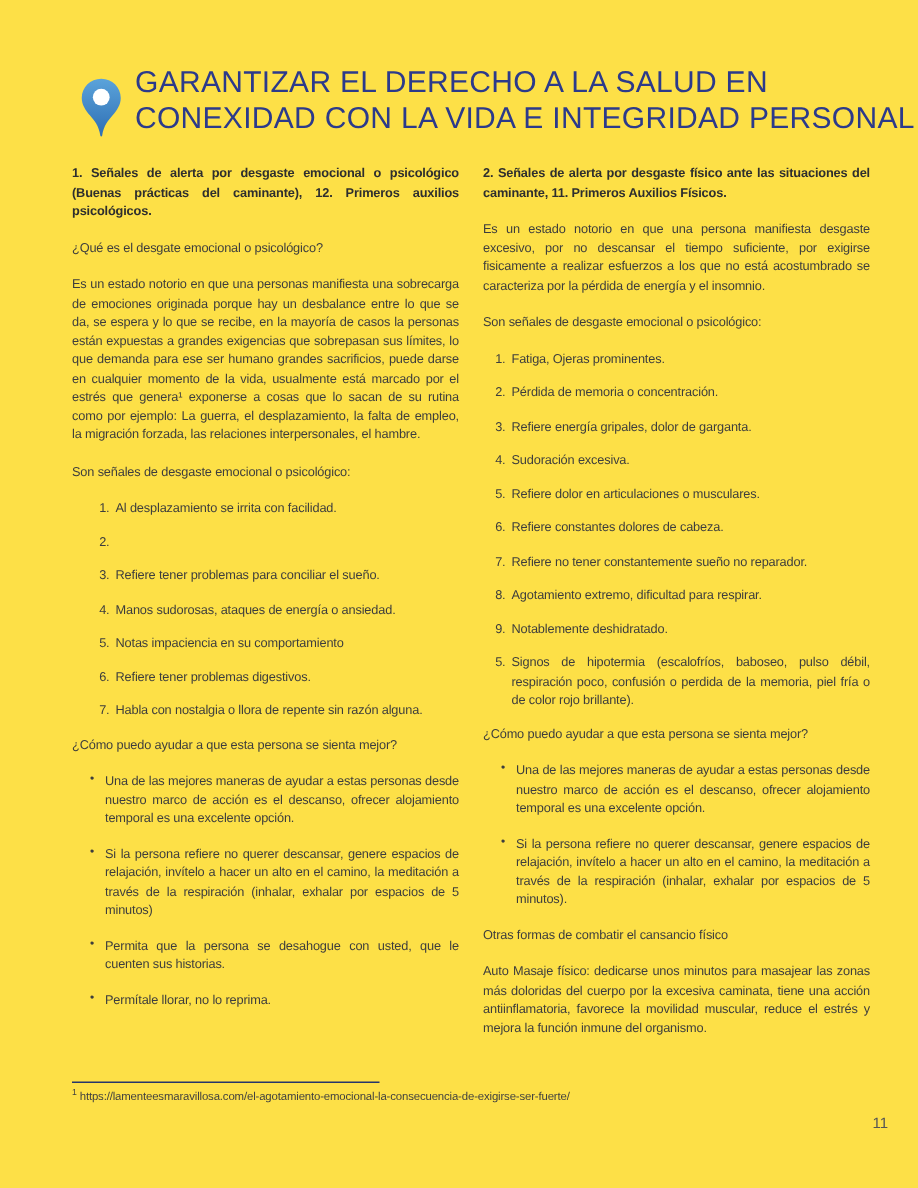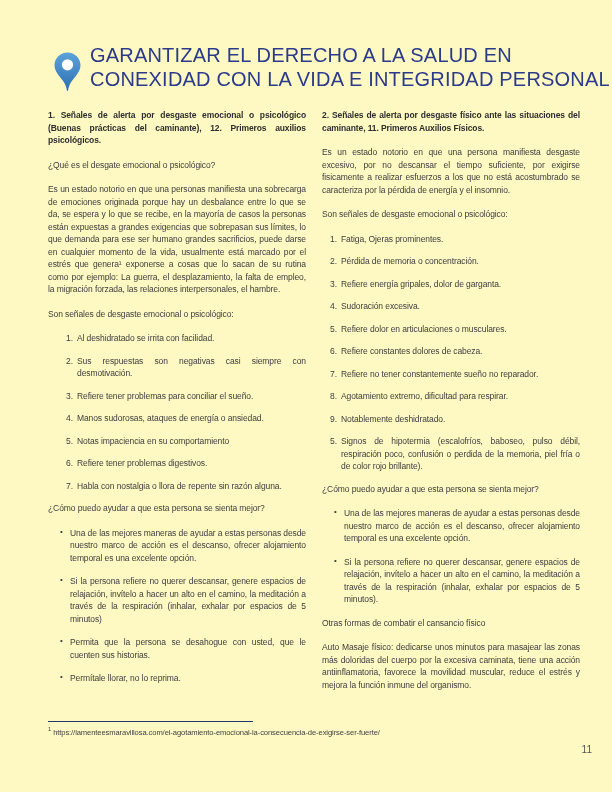--- a/index.html
+++ b/index.html
@@ -1,20 +1,20 @@
 <!DOCTYPE html>
 <html lang="es"><head>
 <meta charset="utf-8">
 <style>
   html,body{margin:0;padding:0;background:#9a9a9a;}
   .doc-page{
     position:relative;
     width:612px;height:792px;
     margin:0 auto;
-    background:#fef9c3;
+    background:#fde047;
     font-family:"Liberation Sans", sans-serif;
     color:#3d3d3d;
     overflow:hidden;
   }
   
   .doc-header{position:absolute;top:44px;left:54px;right:28px;display:flex;align-items:flex-start;}
   .pin-wrap{width:27px;height:40px;margin-top:8px;flex:none;}
   .title-block{margin-left:9px;}
   .title-line{
     font-size:20px;
@@ -82,25 +82,24 @@
 
     <div class="col col-left">
       <p class="col-heading">1. Señales de alerta por desgaste emocional o psicológico (Buenas prácticas del caminante), 12. Primeros auxilios psicológicos.</p>
       <p class="question">¿Qué es el desgate emocional o psicológico?</p>
       <p class="para">Es un estado notorio en que una personas manifiesta una sobrecarga de emociones originada porque hay un desbalance entre lo que se da, se espera  y lo que se recibe, en la mayoría de casos la personas están expuestas a grandes exigencias que sobrepasan sus límites, lo que demanda para ese ser humano grandes sacrificios, puede darse en cualquier momento de la vida, usualmente está marcado por el estrés que genera¹ exponerse a cosas que lo sacan de su rutina como por ejemplo: La guerra, el desplazamiento, la falta de empleo, la migración forzada, las relaciones interpersonales, el hambre.</p>
       <p class="intro">Son señales de desgaste emocional o psicológico:</p>
 
       <div class="numlist">
         <div class="item">
             <span class="num">1.</span>
-            <span class="itext">Al deshidratado se irrita con facilidad.</span>
+            <span class="itext">Al desplazamiento se irrita con facilidad.</span>
           </div>
         <div class="item">
             <span class="num">2.</span>
-            <span class="itext">Sus respuestas son negativas casi siempre con desmotivación.</span>
           </div>
         <div class="item">
             <span class="num">3.</span>
             <span class="itext">Refiere tener problemas para conciliar el sueño.</span>
           </div>
         <div class="item">
             <span class="num">4.</span>
             <span class="itext">Manos sudorosas, ataques de energía o ansiedad.</span>
           </div>
         <div class="item">

